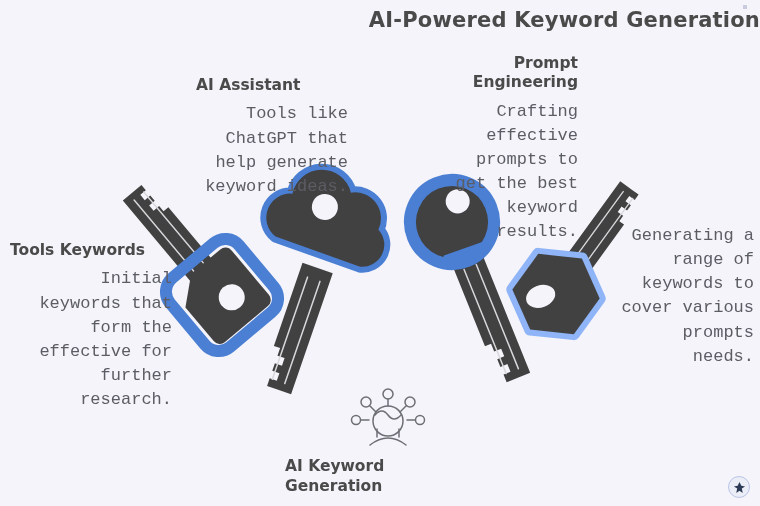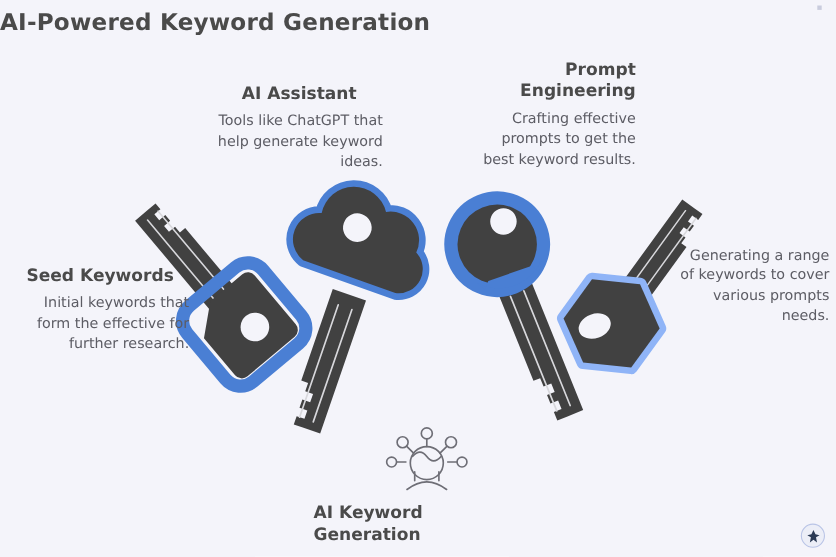--- a/index.html
+++ b/index.html
@@ -16,45 +16,46 @@
     background: #f4f4fa;
     overflow: hidden;
   }
 
   
   #main-title {
     position: absolute;
     left: 0;
     top: 8px;
     width: 760px;
-    text-align: left;
+    text-align: right;
     font-size: 21px;
     font-weight: bold;
     color: #4a4a4a;
     letter-spacing: 0.2px;
     font-family: "DejaVu Sans", sans-serif;
   }
 
   .block { position: absolute; }
   .block .heading {
     font-size: 15.5px;
     font-weight: bold;
     color: #4a4a4a;
     line-height: 1.25;
     margin-bottom: 7px;
   }
   .block .body {
-    font-size: 13px;
+    font-size: 17px;
     color: #5c5c64;
     line-height: 1.42;
+    font-family: Liberation Mono, monospace;
   }
 
   .align-right { text-align: right; }
   .align-left  { text-align: right;  }
-  .align-center{ text-align: center;}
+  .align-center{ text-align: left;}
 
   #block-ai-assistant        { left: 196px; top: 76px;  width: 152px; }
   #block-prompt-engineering  { left: 438px; top: 54px;  width: 140px; }
   #block-seed-keywords       { left: 10px;  top: 241px; width: 162px; }
   #block-keyword-diversity   { left: 614px; top: 224px; width: 140px; }
 
   #block-center-label {
     position: absolute;
     left: 285px;
     top: 456px;
@@ -222,21 +223,21 @@
     <div class="heading align-center">AI Assistant</div>
     <div class="body">Tools like ChatGPT that help generate keyword ideas.</div>
   </div>
 
   <div class="block align-left" id="block-prompt-engineering">
     <div class="heading">Prompt Engineering</div>
     <div class="body">Crafting effective prompts to get the best keyword results.</div>
   </div>
 
   <div class="block align-right" id="block-seed-keywords">
-    <div class="heading align-center">Seed Keywords</div>
+    <div class="heading align-center">Tools Keywords</div>
     <div class="body">Initial keywords that form the effective for further research.</div>
   </div>
 
   <div class="block align-left" id="block-keyword-diversity">
     <div class="body">Generating a range of keywords to cover various prompts needs.</div>
   </div>
 
   <div id="block-center-label">AI Keyword Generation</div>
 
   <div id="watermark">

